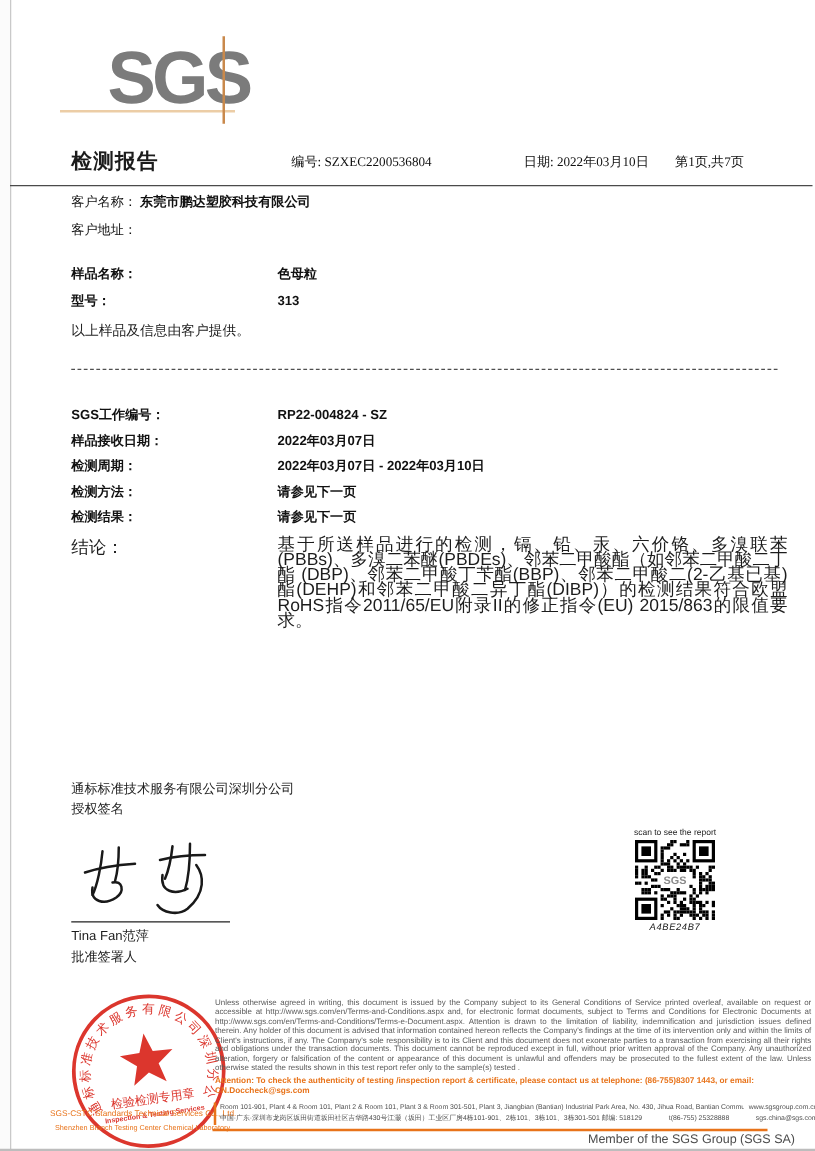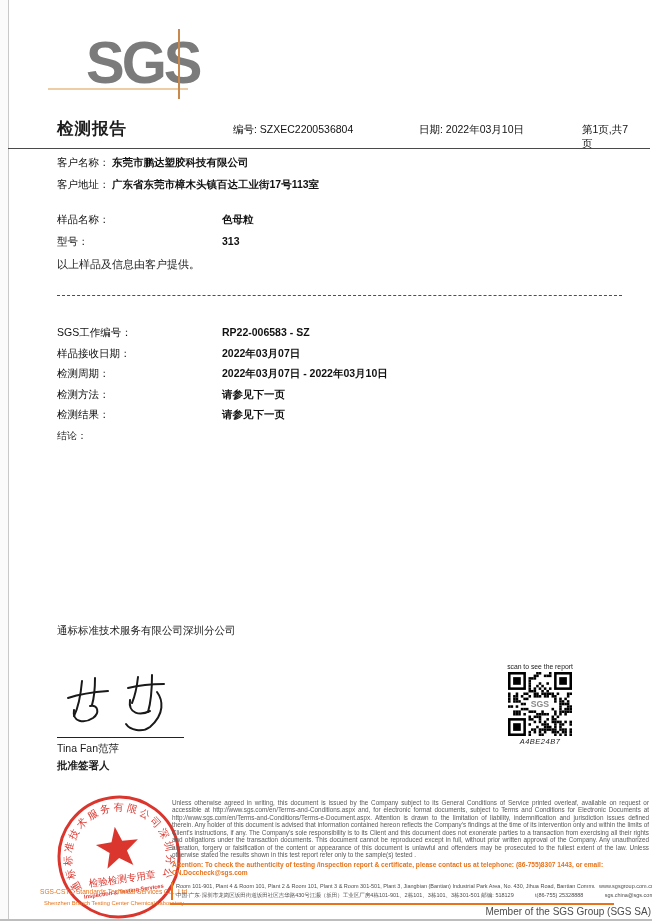--- a/index.html
+++ b/index.html
@@ -15,52 +15,52 @@
   
   .logo{position:absolute;left:86px;top:34px;width:110px;height:66px;}
   .logo-text{font-weight:bold;font-size:58px;letter-spacing:-3px;color:#7b7b7b;
     line-height:1;font-family:"Liberation Sans",sans-serif;transform:scaleY(1.02);}
   .logo-hline{position:absolute;left:48px;top:88px;width:140px;height:2px;background:#eccda6;}
   .logo-vline{position:absolute;left:178px;top:29px;width:2px;height:70px;background:#c9894c;}
 
   
   .title-row{position:absolute;left:57px;top:118px;width:580px;height:26px;}
   .report-title{position:absolute;left:0;top:0;font-size:16.5px;font-weight:bold;letter-spacing:1px;}
-  .meta{position:absolute;top:5px;font-size:10.5px;color:#111;}
+  .meta{position:absolute;top:5px;font-size:10.5px;color:#111;font-family:Liberation Serif, serif;}
   .meta-number{left:176px;}
   .meta-date{left:362px;}
-  .meta-page{left:525px;}
+  .meta-page{left:483px;}
   .header-rule{position:absolute;left:8px;top:148px;width:642px;height:0;border-top:1px solid #4a4a4a;}
 
   
   .row{display:flex;align-items:center;font-size:10.5px;line-height:13px;}
   .row .lbl{flex:0 0 auto;color:#111;}
   .row .val{color:#111;font-weight:bold;}
   .grpA .lbl{width:55px;}
-  .grpB .lbl{width:165px;}
+  .grpB .lbl{width:165px;font-weight:bold;}
   .client-block{position:absolute;left:57px;top:156px;width:575px;}
   .client-block .row{margin-bottom:9px;}
   .client-block .spacer{height:13px;}
   .provided-note{font-size:11px;margin-top:1px;}
   .dashed-rule{position:absolute;left:57px;top:295px;width:565px;height:0;
     border-top:1px dashed #4f4f4f;}
 
   .job-block{position:absolute;left:57px;top:326px;width:580px;}
   .job-block .row{margin-bottom:7.5px;}
-  .conclusion-row{display:flex;font-size:10px;margin-top:4px;}
+  .conclusion-row{display:flex;font-size:14px;margin-top:4px;}
   .conclusion-row .lbl{width:165px;flex:0 0 auto;}
   .conclusion-text{width:408px;line-height:12.3px;text-align:justify;}
 
   
   .sig-block{position:absolute;left:57px;top:624px;width:300px;font-size:10.5px;}
   .sig-company{margin-bottom:2px;}
   .sig-draw{position:absolute;left:5px;top:48px;}
   .sig-line{position:absolute;left:0;top:113px;width:127px;border-top:1.5px solid #222;}
   .sig-name{position:absolute;left:0;top:118px;font-size:10.5px;text-align:right;}
-  .sig-title{position:absolute;left:0;top:135px;font-size:10.5px;font-weight:bold;}
+  .sig-title{position:absolute;left:0;top:135px;font-size:10.5px;}
 
   
   .qr-block{position:absolute;left:500px;top:663px;width:80px;text-align:center;}
   .qr-hint{font-size:6.8px;color:#222;margin-bottom:2px;}
   .qr-svg{display:block;margin:0 auto;width:64px;height:64px;background:#fff;}
   .qr-code-text{font-size:7.5px;color:#222;margin-top:1px;letter-spacing:.5px;font-style:italic;}
 
   
   .stamp{position:absolute;left:54px;top:792px;width:130px;height:130px;
     transform:rotate(-8deg);opacity:.92;}
@@ -74,21 +74,21 @@
   .attention{position:absolute;left:172px;top:861px;width:477px;
     font-size:6.6px;line-height:8px;color:var(--sgs_orange,#e8731a);font-weight:bold;}
   .addr-block{position:absolute;left:171px;top:882px;width:478px;
     border-left:2px solid var(--sgs_orange,#e8731a);padding-left:3px;}
   .addr-row{display:flex;justify-content:space-between;font-size:5.5px;
     line-height:9px;color:#4e4e4e;white-space:nowrap;}
   .addr-row .a-main{overflow:hidden;text-overflow:clip;}
   .addr-row .a-right{flex:0 0 auto;margin-left:4px;}
   .footer-orange-rule{position:absolute;left:170px;top:903px;width:444px;height:2px;
     background:var(--sgs_orange,#e8731a);}
-  .member-note{position:absolute;right:1px;top:906px;font-size:10px;color:#4c4c4c;}
+  .member-note{position:absolute;right:16px;top:906px;font-size:10px;color:#4c4c4c;}
 </style>
 </head>
 <body>
 
 <div class="page">
   <div class="scan-left-edge"></div>
 
   <div class="logo">
     <div class="logo-text">SGS</div>
   </div>
@@ -103,63 +103,64 @@
   </div>
   <div class="header-rule"></div>
 
   <div class="client-block">
     <div class="row grpA">
       <span class="lbl">客户名称：</span>
       <span class="val">东莞市鹏达塑胶科技有限公司</span>
     </div>
     <div class="row grpA">
       <span class="lbl">客户地址：</span>
-      <span class="val">广东省东莞市樟木头镇百达工业街17号113室</span>
     </div>
     <div class="spacer"></div>
     <div class="row grpB">
       <span class="lbl">样品名称：</span>
       <span class="val">色母粒</span>
     </div>
     <div class="row grpB">
       <span class="lbl">型号：</span>
       <span class="val">313</span>
     </div>
     <div class="provided-note">以上样品及信息由客户提供。</div>
   </div>
   <div class="dashed-rule"></div>
 
   <div class="job-block">
     <div class="row grpB">
       <span class="lbl">SGS工作编号：</span>
-      <span class="val">RP22-006583 - SZ</span>
+      <span class="val">RP22-004824 - SZ</span>
     </div>
     <div class="row grpB">
       <span class="lbl">样品接收日期：</span>
       <span class="val">2022年03月07日</span>
     </div>
     <div class="row grpB">
       <span class="lbl">检测周期：</span>
       <span class="val">2022年03月07日 - 2022年03月10日</span>
     </div>
     <div class="row grpB">
       <span class="lbl">检测方法：</span>
       <span class="val">请参见下一页</span>
     </div>
     <div class="row grpB">
       <span class="lbl">检测结果：</span>
       <span class="val">请参见下一页</span>
     </div>
     <div class="conclusion-row">
       <span class="lbl">结论：</span>
+      <span class="conclusion-text">基于所送样品进行的检测，镉、铅、汞、六价铬、多溴联苯(PBBs)、多溴二苯醚(PBDEs)、邻苯二甲酸酯（如邻苯二甲酸二丁酯 (DBP)、邻苯二甲酸丁苄酯(BBP)、邻苯二甲酸二(2-乙基已基)酯(DEHP)和邻苯二甲酸二异丁酯(DIBP)）的检测结果符合欧盟RoHS指令2011/65/EU附录II的修正指令(EU) 2015/863的限值要求。</span>
     </div>
   </div>
 
   <div class="sig-block">
     <div class="sig-company">通标标准技术服务有限公司深圳分公司</div>
+    <div>授权签名</div>
     <svg class="sig-draw" width="130" height="62" viewBox="0 0 130 62">
       <g fill="none" stroke="#191919" stroke-width="2" stroke-linecap="round">
         <path d="M6,26 C18,22 32,20 46,19"></path>
         <path d="M20,9 C19,20 16,36 12,44"></path>
         <path d="M33,6 C33,16 32,26 30,33"></path>
         <path d="M12,38 C10,50 22,52 31,46 C38,41 36,32 28,34"></path>
         <path d="M66,16 C78,13 92,12 102,12"></path>
         <path d="M76,5 C75,14 73,24 70,31"></path>
         <path d="M90,3 C90,14 89,30 86,40"></path>
         <path d="M68,28 C66,42 78,44 88,39"></path>

